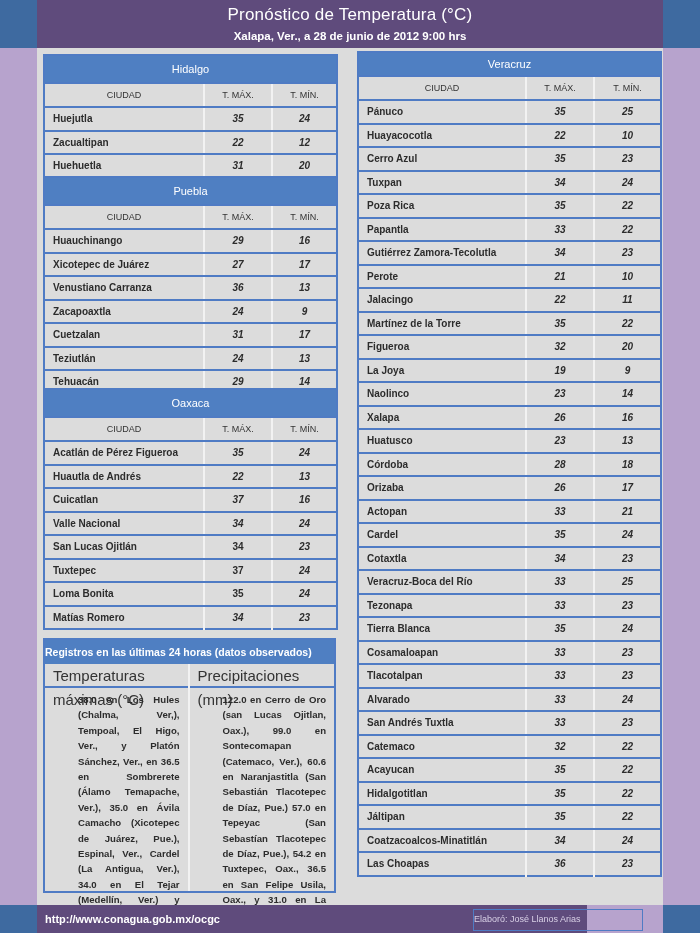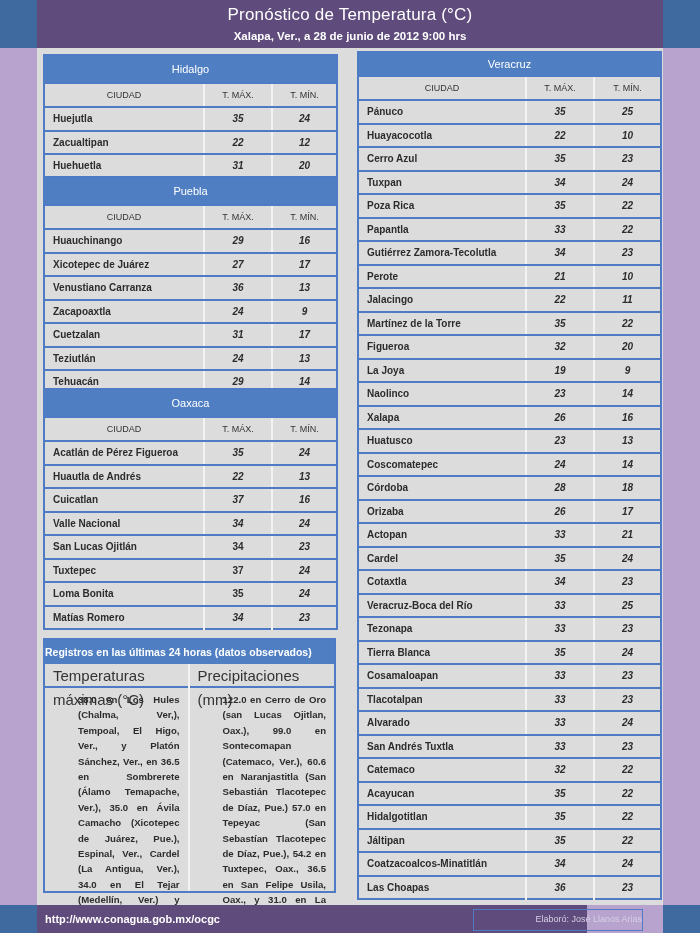--- a/index.html
+++ b/index.html
@@ -34,21 +34,21 @@
   .footer {
     position: absolute; left: 37px; top: 905px; width: 550px; height: 28px;
     background: #5f4b7c;
   }
   .footer .url {
     position: absolute; left: 8px; top: 8px; color: #ffffff; font-size: 11px; font-weight: bold;
   }
   .footer .credit {
     position: absolute; left: 436px; top: 4px; width: 170px; height: 22px;
     border: 1.5px solid #4f7bc4; color: #d8d0e6; font-size: 9px;
-    text-align: right; line-height: 19px;
+    text-align: left; line-height: 19px;
   }
 
   table.region {
     position: absolute; border-collapse: collapse; table-layout: fixed;
     border: 2px solid #4f7bc4; background: #dcdcdc;
   }
   table.region th.region-title {
     background: #4f7fc2; color: #ffffff; font-size: 11px; font-weight: normal;
     height: 28px; text-align: center; border-bottom: 2px solid #4f7bc4;
   }
@@ -360,25 +360,20 @@
           <td class="city">Xalapa</td>
           <td class="num">26</td>
           <td class="num">16</td>
         </tr>
         <tr>
           <td class="city">Huatusco</td>
           <td class="num">23</td>
           <td class="num">13</td>
         </tr>
         <tr>
-          <td class="city">Coscomatepec</td>
-          <td class="num">24</td>
-          <td class="num">14</td>
-        </tr>
-        <tr>
           <td class="city">Córdoba</td>
           <td class="num">28</td>
           <td class="num">18</td>
         </tr>
         <tr>
           <td class="city">Orizaba</td>
           <td class="num">26</td>
           <td class="num">17</td>
         </tr>
         <tr>

